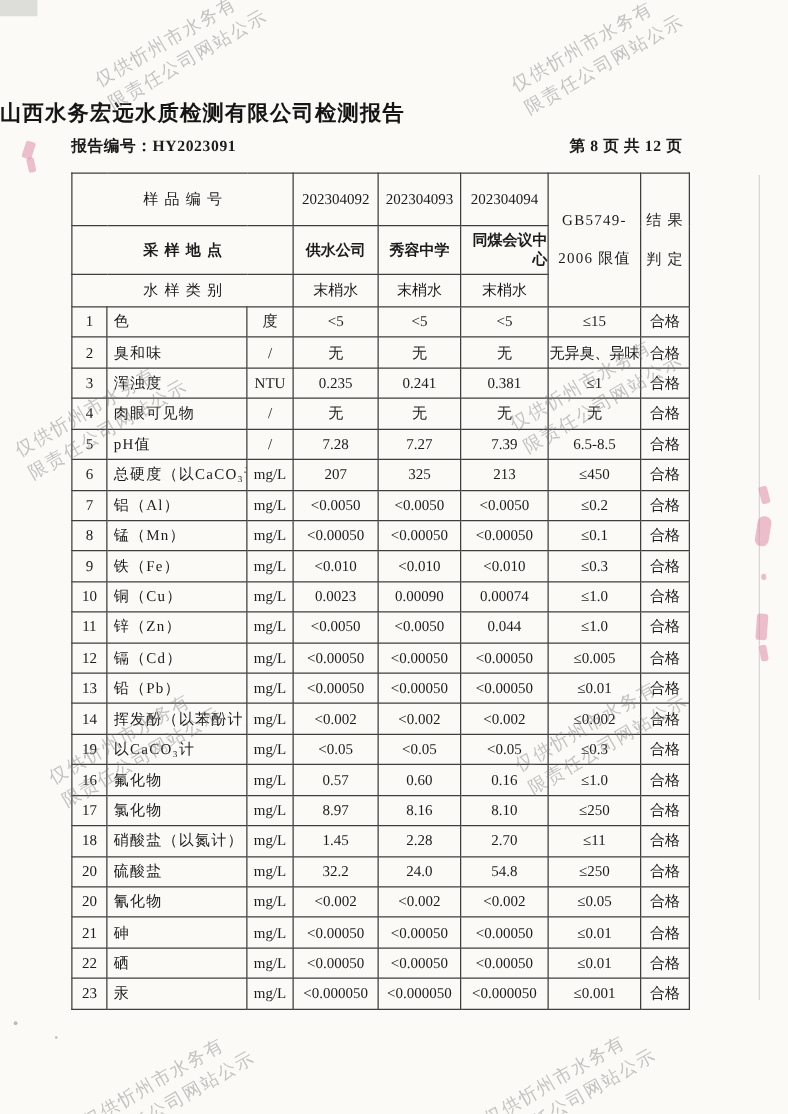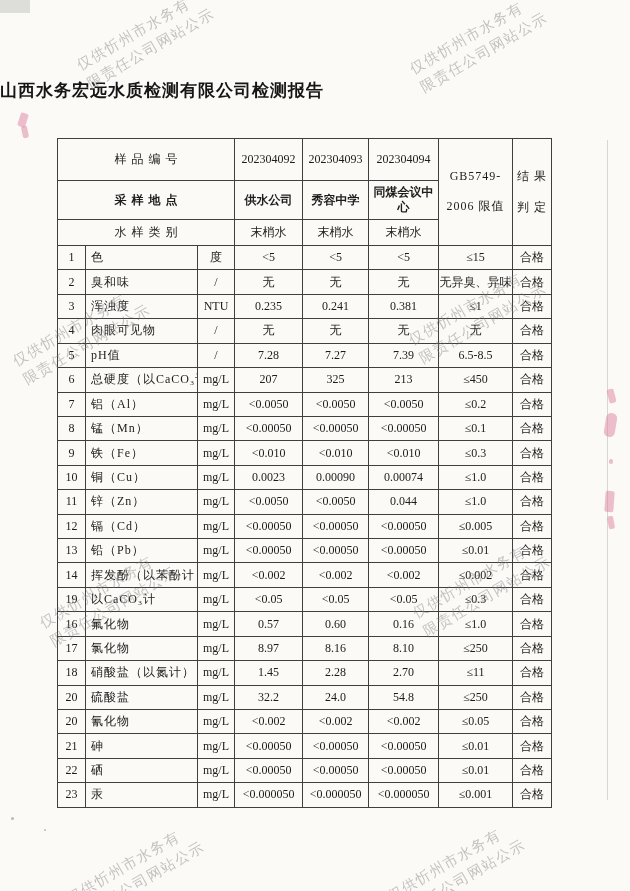--- a/index.html
+++ b/index.html
@@ -34,21 +34,21 @@
   .report-table td{
     border:1px solid #3f3f3f;text-align:center;vertical-align:middle;
     font-size:12px;padding:0;overflow:hidden;white-space:nowrap;
   }
   thead tr.h1{height:42px;}
   thead tr.h2{height:39px;font-weight:bold;}
   thead tr.h3{height:26px;}
   tbody tr{height:24.43px;}
   td.lbl{letter-spacing:5px;padding-left:5px;}
   td.name-cell{text-align:left;padding-left:5px;letter-spacing:1px;}
-  td.two-line{line-height:15px;white-space:normal;}
+  td.two-line{line-height:15px;white-space:normal;text-align:right;}
   .stack{display:flex;flex-direction:column;gap:14px;align-items:center;}
   .stack div{letter-spacing:1px;}
 
   
   .wm{
     position:absolute;width:170px;
     transform:rotate(-30deg);
     color:rgba(122,122,122,.44);
     font-family:"Liberation Sans","DejaVu Sans",sans-serif;
     font-size:14.5px;line-height:21px;letter-spacing:1.5px;
@@ -79,20 +79,24 @@
 <body>
 
 <div class="page">
 
   <div class="corner-shade"></div>
   <div class="speck s1"></div>
   <div class="speck s2"></div>
 
   <h1 class="title">山西水务宏远水质检测有限公司检测报告</h1>
 
+  <div class="meta">
+    <span>报告编号：HY2023091</span>
+    <span>第 8 页 共 12 页</span>
+  </div>
 
   <table class="report-table">
     <colgroup>
       <col style="width:28px">
         <col style="width:112px">
         <col style="width:37px">
       <col style="width:68px">
         <col style="width:66px">
         <col style="width:70px">
       <col style="width:74px">

